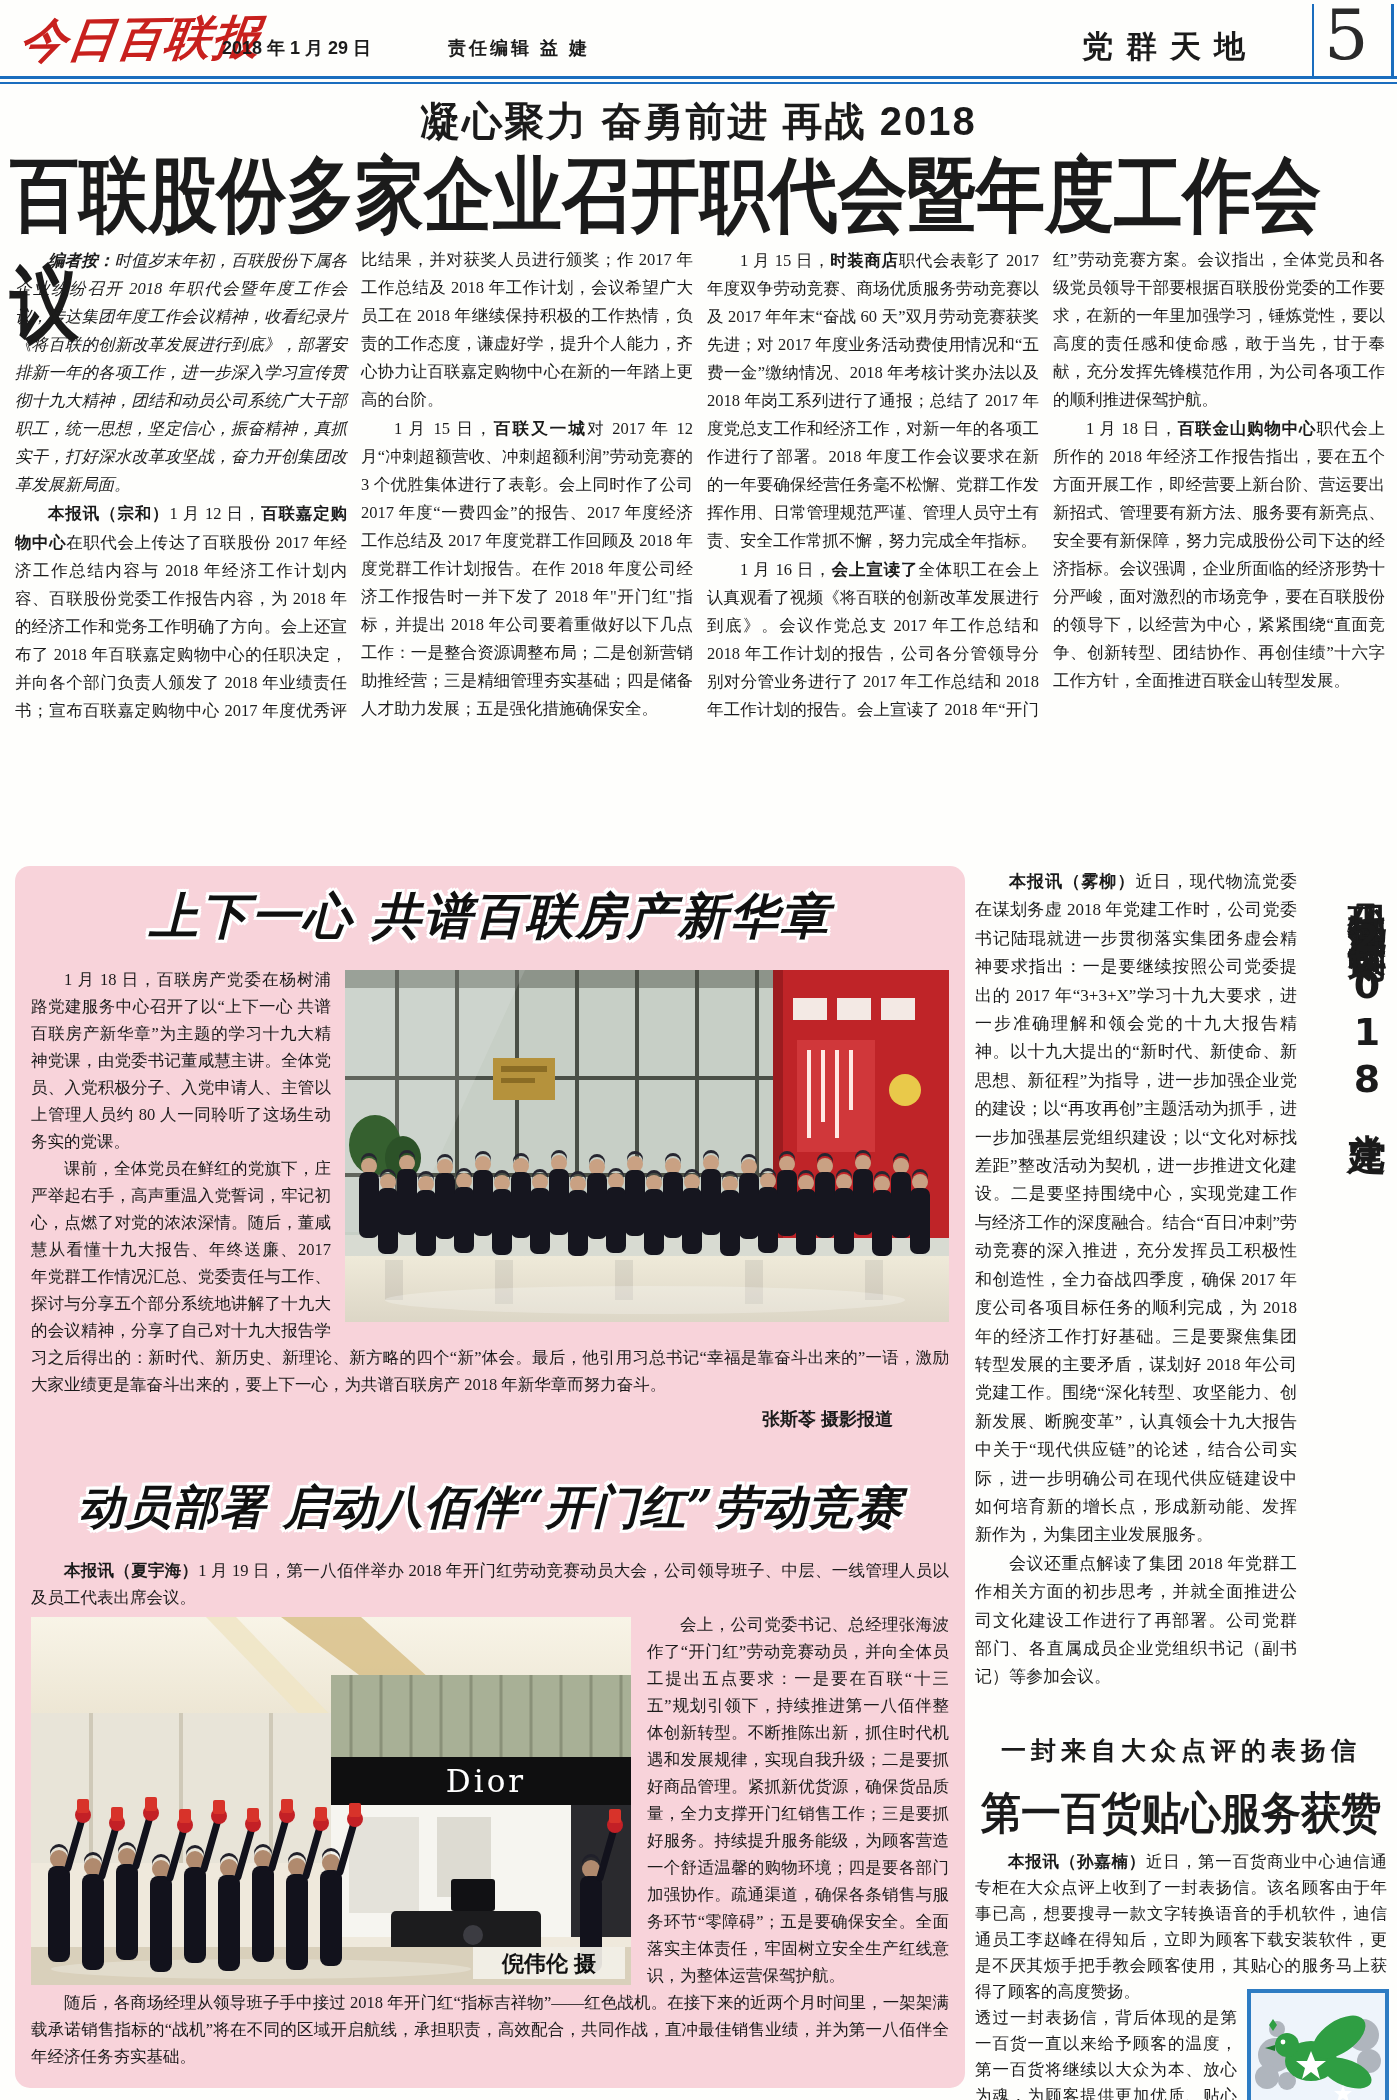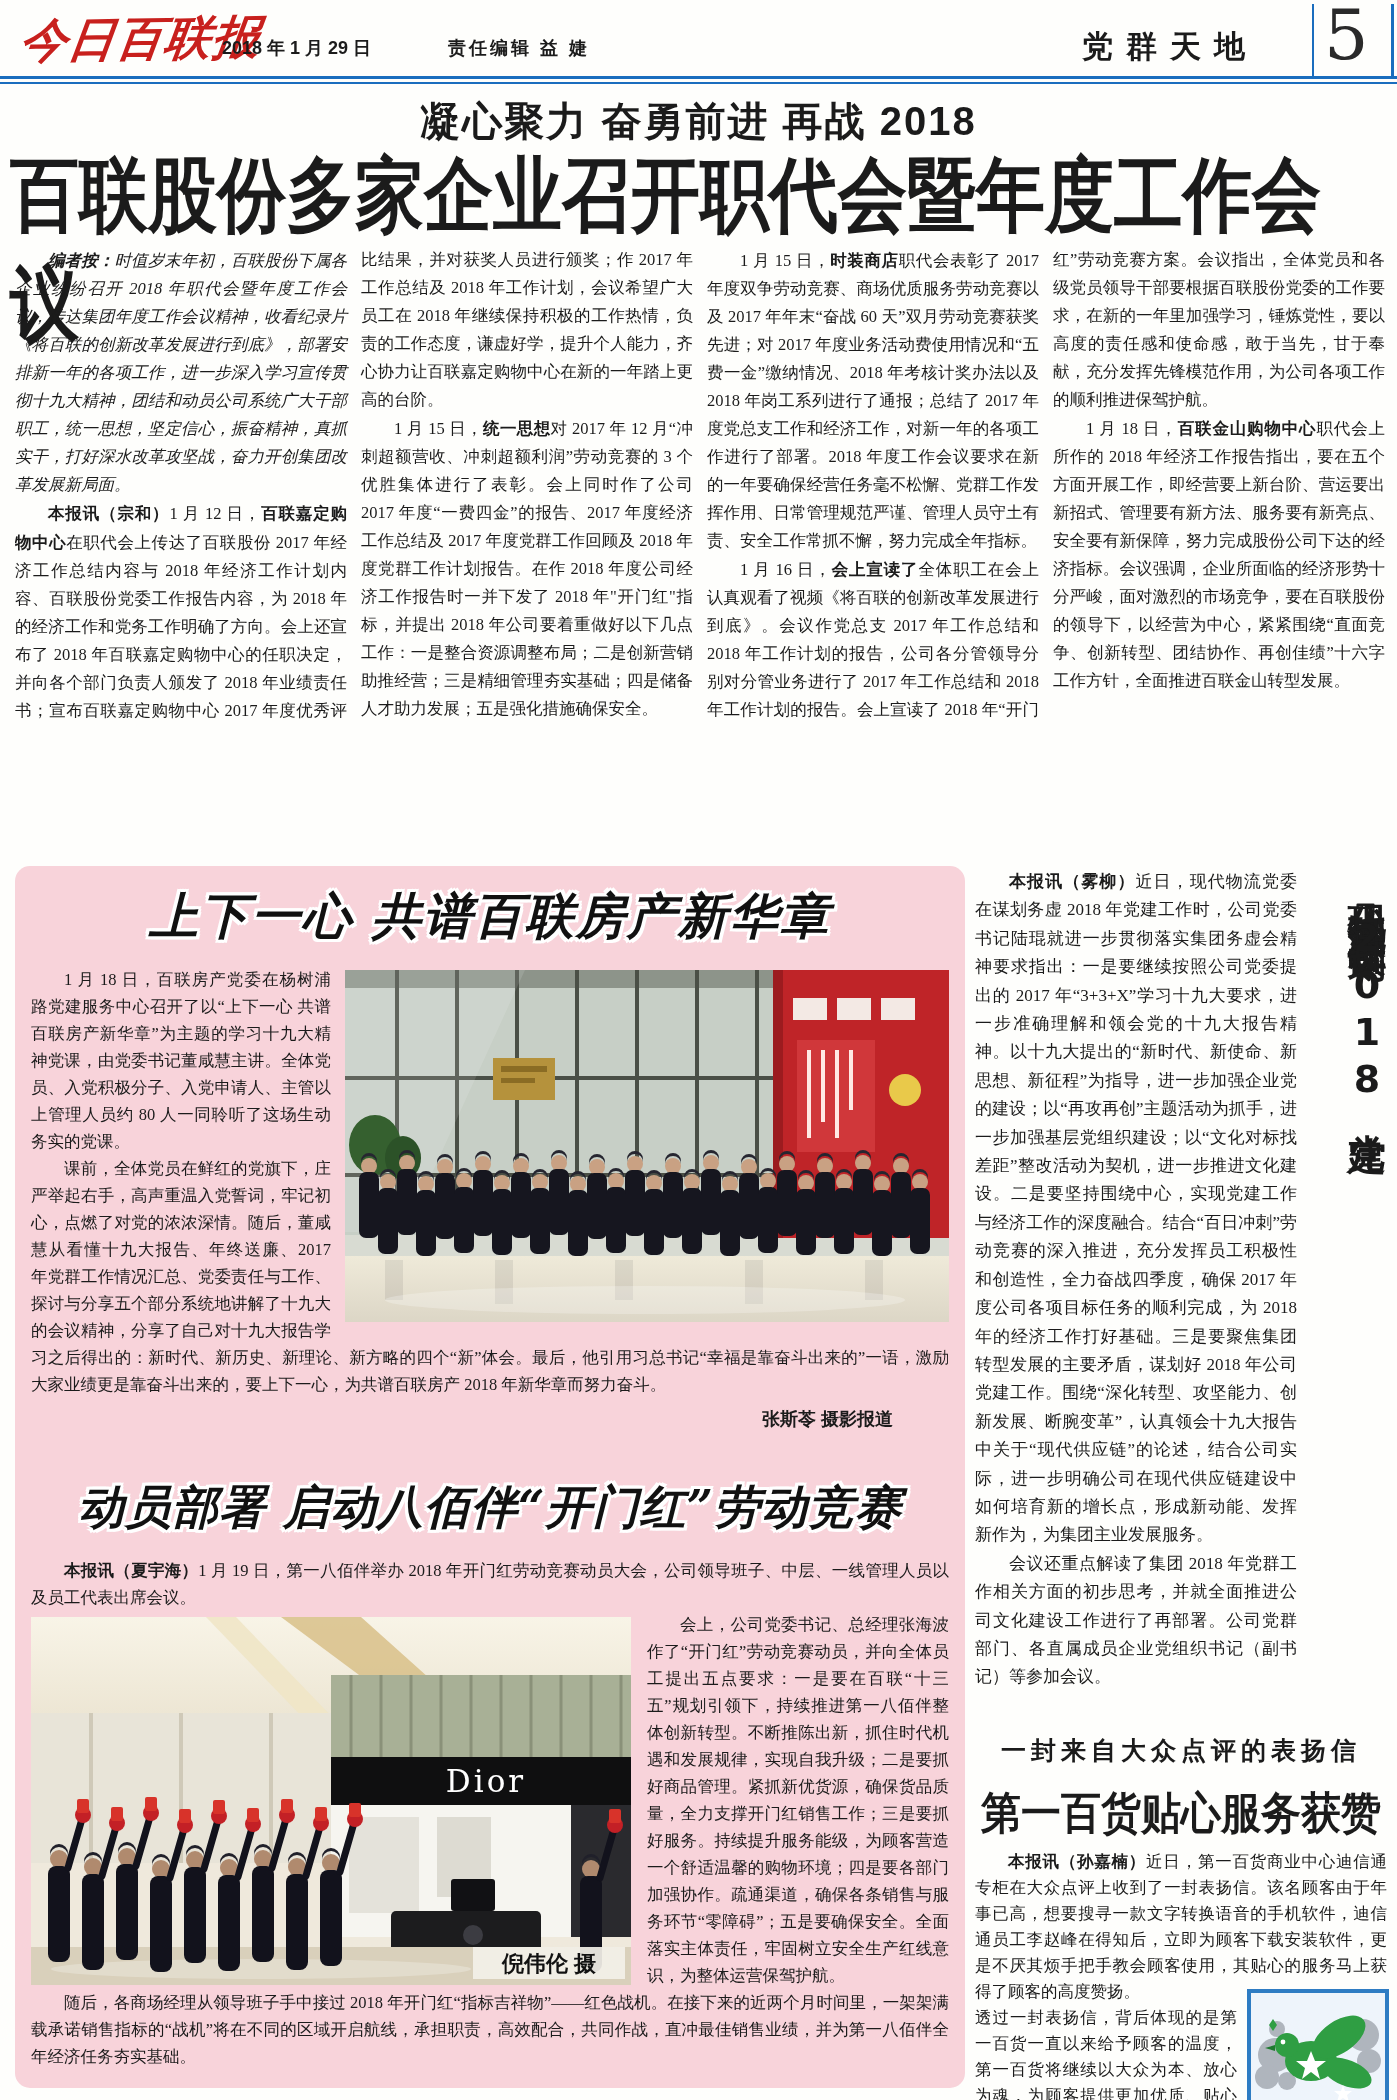--- a/index.html
+++ b/index.html
@@ -75,21 +75,21 @@
   <div class="mast-pagenum">5</div>
   <div class="vl-b"></div>
   <div class="rule-1"></div>
   <div class="rule-2"></div>
 
   <div class="kicker">凝心聚力 奋勇前进 再战 2018</div>
   <div class="headline"><span>百联股份多家企业召开职代会暨年度工作会议</span></div>
   <div class="lead-body rich">
       <p><span class="sg-bk">编者按：</span><span class="sg-k">时值岁末年初，百联股份下属各企业纷纷召开 2018 年职代会暨年度工作会议，传达集团年度工作会议精神，收看纪录片《将百联的创新改革发展进行到底》，部署安排新一年的各项工作，进一步深入学习宣传贯彻十九大精神，团结和动员公司系统广大干部职工，统一思想，坚定信心，振奋精神，真抓实干，打好深水改革攻坚战，奋力开创集团改革发展新局面。</span></p>
       <p><span class="sg-b">本报讯（宗和）</span><span>1 月 12 日，</span><span class="sg-b">百联嘉定购物中心</span><span>在职代会上传达了百联股份 2017 年经济工作总结内容与 2018 年经济工作计划内容、百联股份党委工作报告内容，为 2018 年的经济工作和党务工作明确了方向。会上还宣布了 2018 年百联嘉定购物中心的任职决定，并向各个部门负责人颁发了 2018 年业绩责任书；宣布百联嘉定购物中心 2017 年度优秀评比结果，并对获奖人员进行颁奖；作 2017 年工作总结及 2018 年工作计划，会议希望广大员工在 2018 年继续保持积极的工作热情，负责的工作态度，谦虚好学，提升个人能力，齐心协力让百联嘉定购物中心在新的一年踏上更高的台阶。</span></p>
-      <p><span>1 月 15 日，</span><span class="sg-b">统一思想</span><span>对 2017 年 12 月“冲刺超额营收、冲刺超额利润”劳动竞赛的 3 个优胜集体进行了表彰。会上同时作了公司 2017 年度“一费四金”的报告、2017 年度经济工作总结及 2017 年度党群工作回顾及 2018 年度党群工作计划报告。在作 2018 年度公司经济工作报告时一并下发了 2018 年"开门红"指标，并提出 2018 年公司要着重做好以下几点工作：一是整合资源调整布局；二是创新营销助推经营；三是精细管理夯实基础；四是储备人才助力发展；五是强化措施确保安全。</span></p>
+      <p><span>1 月 15 日，</span><span class="sg-b">百联又一城</span><span>对 2017 年 12 月“冲刺超额营收、冲刺超额利润”劳动竞赛的 3 个优胜集体进行了表彰。会上同时作了公司 2017 年度“一费四金”的报告、2017 年度经济工作总结及 2017 年度党群工作回顾及 2018 年度党群工作计划报告。在作 2018 年度公司经济工作报告时一并下发了 2018 年"开门红"指标，并提出 2018 年公司要着重做好以下几点工作：一是整合资源调整布局；二是创新营销助推经营；三是精细管理夯实基础；四是储备人才助力发展；五是强化措施确保安全。</span></p>
       <p><span>1 月 15 日，</span><span class="sg-b">时装商店</span><span>职代会表彰了 2017 年度双争劳动竞赛、商场优质服务劳动竞赛以及 2017 年年末“奋战 60 天”双月劳动竞赛获奖先进；对 2017 年度业务活动费使用情况和“五费一金”缴纳情况、2018 年考核计奖办法以及 2018 年岗工系列进行了通报；总结了 2017 年度党总支工作和经济工作，对新一年的各项工作进行了部署。2018 年度工作会议要求在新的一年要确保经营任务毫不松懈、党群工作发挥作用、日常管理规范严谨、管理人员守土有责、安全工作常抓不懈，努力完成全年指标。</span></p>
       <p><span>1 月 16 日，</span><span class="sg-b">会上宣读了</span><span>全体职工在会上认真观看了视频《将百联的创新改革发展进行到底》。会议作党总支 2017 年工作总结和 2018 年工作计划的报告，公司各分管领导分别对分管业务进行了 2017 年工作总结和 2018 年工作计划的报告。会上宣读了 2018 年“开门红”劳动竞赛方案。会议指出，全体党员和各级党员领导干部要根据百联股份党委的工作要求，在新的一年里加强学习，锤炼党性，要以高度的责任感和使命感，敢于当先，甘于奉献，充分发挥先锋模范作用，为公司各项工作的顺利推进保驾护航。</span></p>
       <p><span>1 月 18 日，</span><span class="sg-b">百联金山购物中心</span><span>职代会上所作的 2018 年经济工作报告指出，要在五个方面开展工作，即经营要上新台阶、营运要出新招式、管理要有新方法、服务要有新亮点、安全要有新保障，努力完成股份公司下达的经济指标。会议强调，企业所面临的经济形势十分严峻，面对激烈的市场竞争，要在百联股份的领导下，以经营为中心，紧紧围绕“直面竞争、创新转型、团结协作、再创佳绩”十六字工作方针，全面推进百联金山转型发展。</span></p>
     </div>
 
   <div class="pink">
 
     <div class="callig h-title">上下一心 共谱百联房产新华章</div>
 
     <div class="h-content rich">

